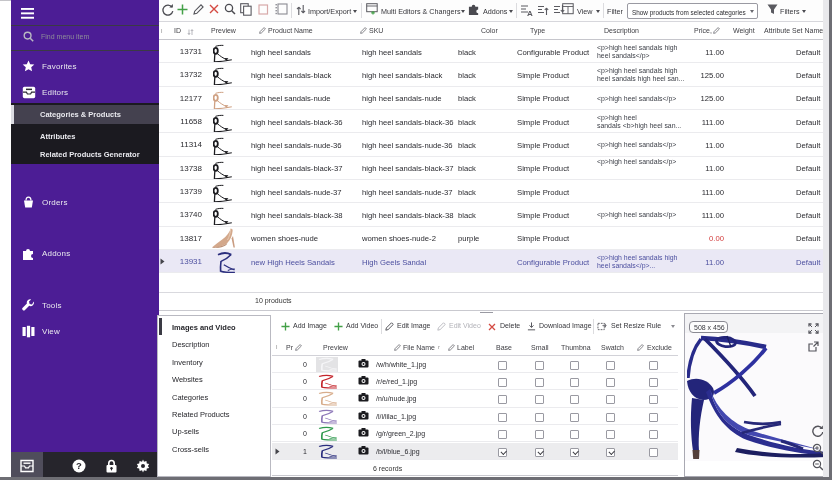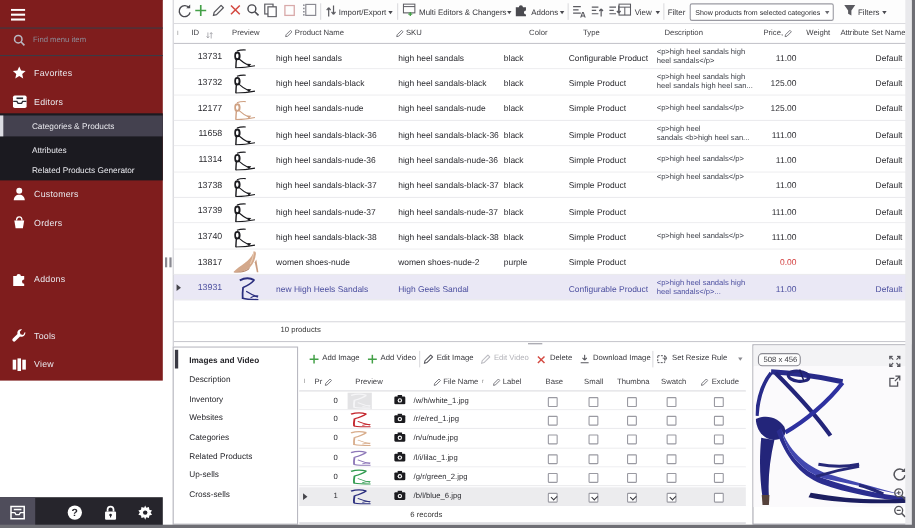--- a/index.html
+++ b/index.html
@@ -1,25 +1,25 @@
 <!DOCTYPE html>
 <html><head>
 <meta charset="utf-8">
 <style>
 *{margin:0;padding:0;box-sizing:border-box}
 html,body{width:832px;height:480px;overflow:hidden}
 body{font-family:"Liberation Sans",sans-serif;background:#fff;position:relative;font-size:7px;color:#2b2b30}
 .ab{position:absolute}
 
-#sb{left:0;top:0;width:148px;height:346px;background:#7f1d1d;color:#e9e9ee}
+#sb{left:11px;top:0;width:148px;height:480px;background:#4c1d95;color:#e9e9ee}
 .sbit{position:absolute;left:0;width:148px;height:24px;font-size:8px;font-weight:400;letter-spacing:.2px}
 .sbit .lb{position:absolute;left:31px;top:7px}
 .sbit svg{position:absolute;left:11px;top:5px}
 #sub{position:absolute;left:0;top:103px;width:148px;height:61px;background:#1b1a20}
-.subit{position:absolute;left:0;width:148px;font-size:7.5px;font-weight:400}
+.subit{position:absolute;left:0;width:148px;font-size:7.5px;font-weight:700}
 #sbbot{position:absolute;left:0;top:452px;width:148px;height:28px;background:#26252c}
 
 #gut{left:148px;top:0;width:10px;height:480px;background:#fff;border-right:1px solid #c9c9cf}
 #tbar{left:158px;top:0;width:666px;height:22px;background:#fdfdfd;border-bottom:1px solid #d7d7dc}
 .sep{position:absolute;top:3px;width:1px;height:15px;background:#dcdcdf}
 .tbt{position:absolute;top:7px;font-size:7.2px;color:#35353a;white-space:nowrap}
 .car{position:absolute;width:0;height:0;border-left:2.6px solid transparent;border-right:2.6px solid transparent;border-top:3.2px solid #4a4a50;top:10px}
 
 #ghead{left:158px;top:22px;width:666px;height:18px;background:#fff;border-bottom:1px solid #c6c6cc}
 .hcell{position:absolute;top:5px;font-size:7px;color:#3d3d42;white-space:nowrap}
@@ -365,27 +365,20 @@
         <div class="ab" style="left:0;top:0;width:3px;height:19px;background:#dcdce2"></div>
         <span class="ab" style="left:29px;top:5px">Categories &amp; Products</span>
       </div>
     <div class="subit" style="top:25px">
         <span class="ab" style="left:29px;top:4px">Attributes</span>
       </div>
     <div class="subit" style="top:43px">
         <span class="ab" style="left:29px;top:4px">Related Products Generator</span>
       </div>
   </div>
-  <div class="sbit" style="top:165px">
-    <svg width="13" height="13" viewBox="0 0 13 13">
-        <circle cx="6.5" cy="3.4" r="2.7" fill="#fff"></circle>
-        <path d="M1.5 12 c0-3.2 2.2-5 5-5 s5 1.8 5 5 z" fill="#fff"></path>
-      </svg>
-    <span class="lb">Customers</span>
-  </div>
   <div class="sbit" style="top:191px">
     <svg width="13" height="13" viewBox="0 0 13 13">
         <path d="M2 4.5 h9 l-1.2 7 h-6.6 z" fill="#fff"></path>
         <path d="M4 4.5 c0-4.5 5-4.5 5 0" fill="none" stroke="#fff" stroke-width="1.2"></path>
       </svg>
     <span class="lb">Orders</span>
   </div>
   <div class="sbit" style="top:242px">
     <svg width="13" height="13" viewBox="0 0 13 13">
         <path d="M1 4 h3 a2 2 0 1 1 4 0 h3 v3 a2 2 0 1 0 0 4 v2 h-10 z" fill="#fff"></path>

